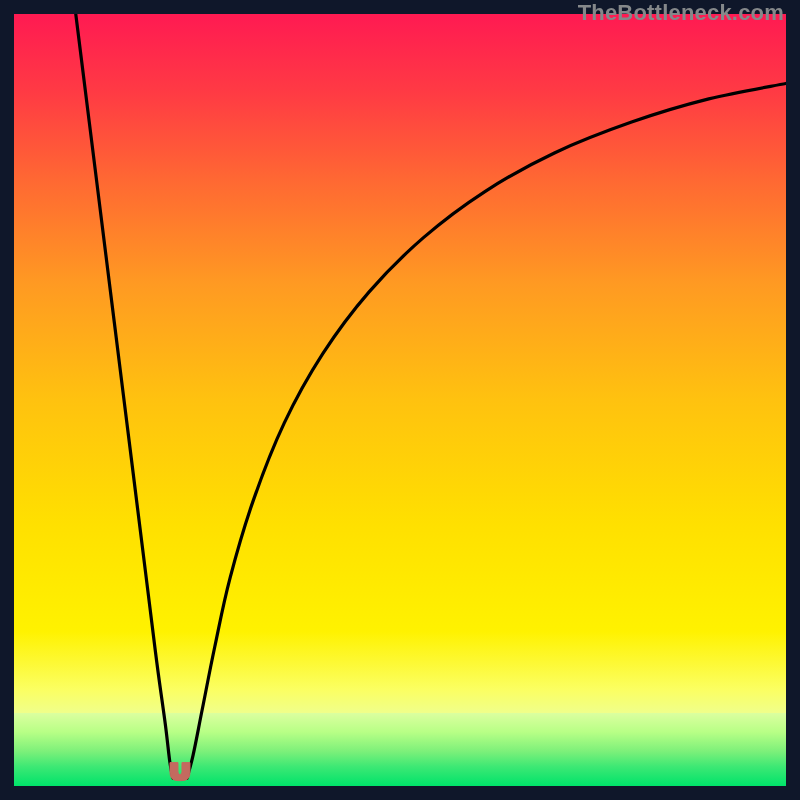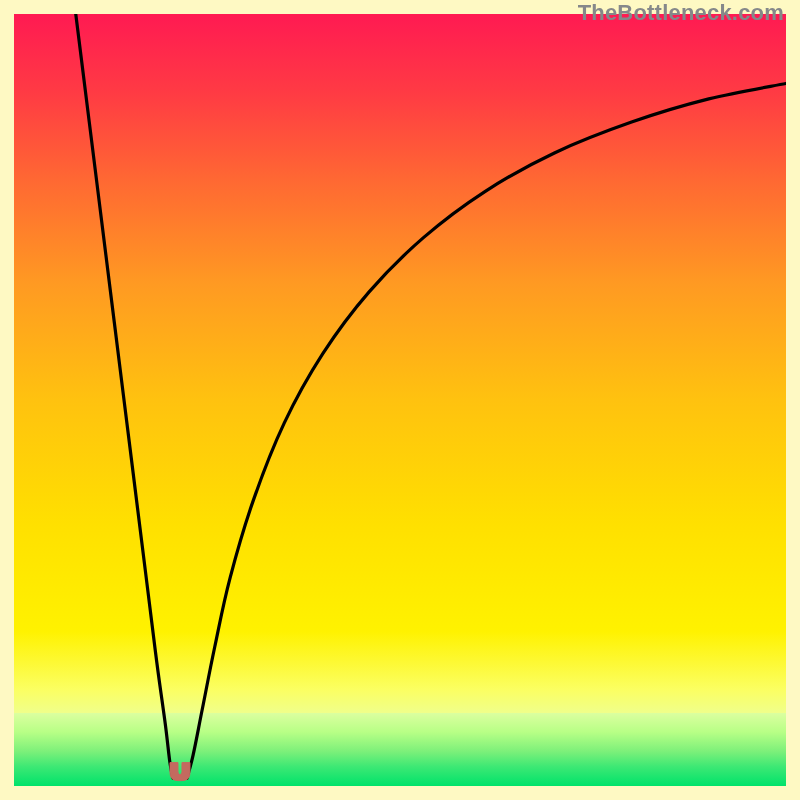--- a/index.html
+++ b/index.html
@@ -9,21 +9,21 @@
     height: 800px;
     background: #000;
     overflow: hidden;
   }
   .frame {
     position: absolute;
     left: 0;
     top: 0;
     width: 800px;
     height: 800px;
-    background: #fef9c3;
+    background: #0f172a;
   }
   .plot {
     position: absolute;
     left: 14px;
     top: 14px;
     width: 772px;
     height: 772px;
     overflow: hidden;
   }
   .watermark {

